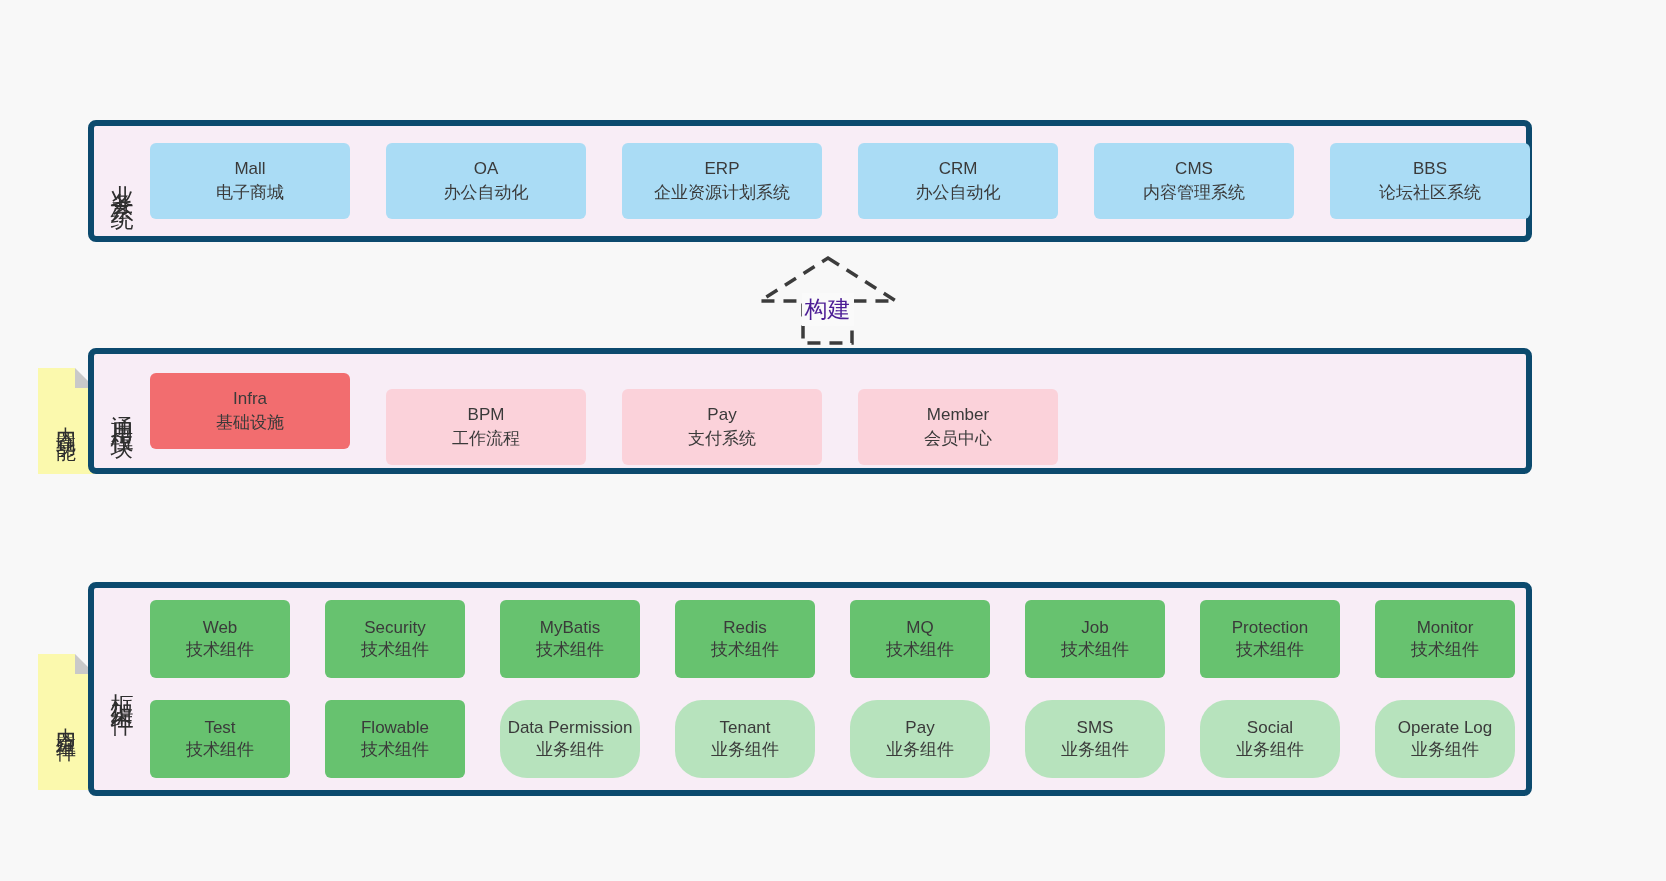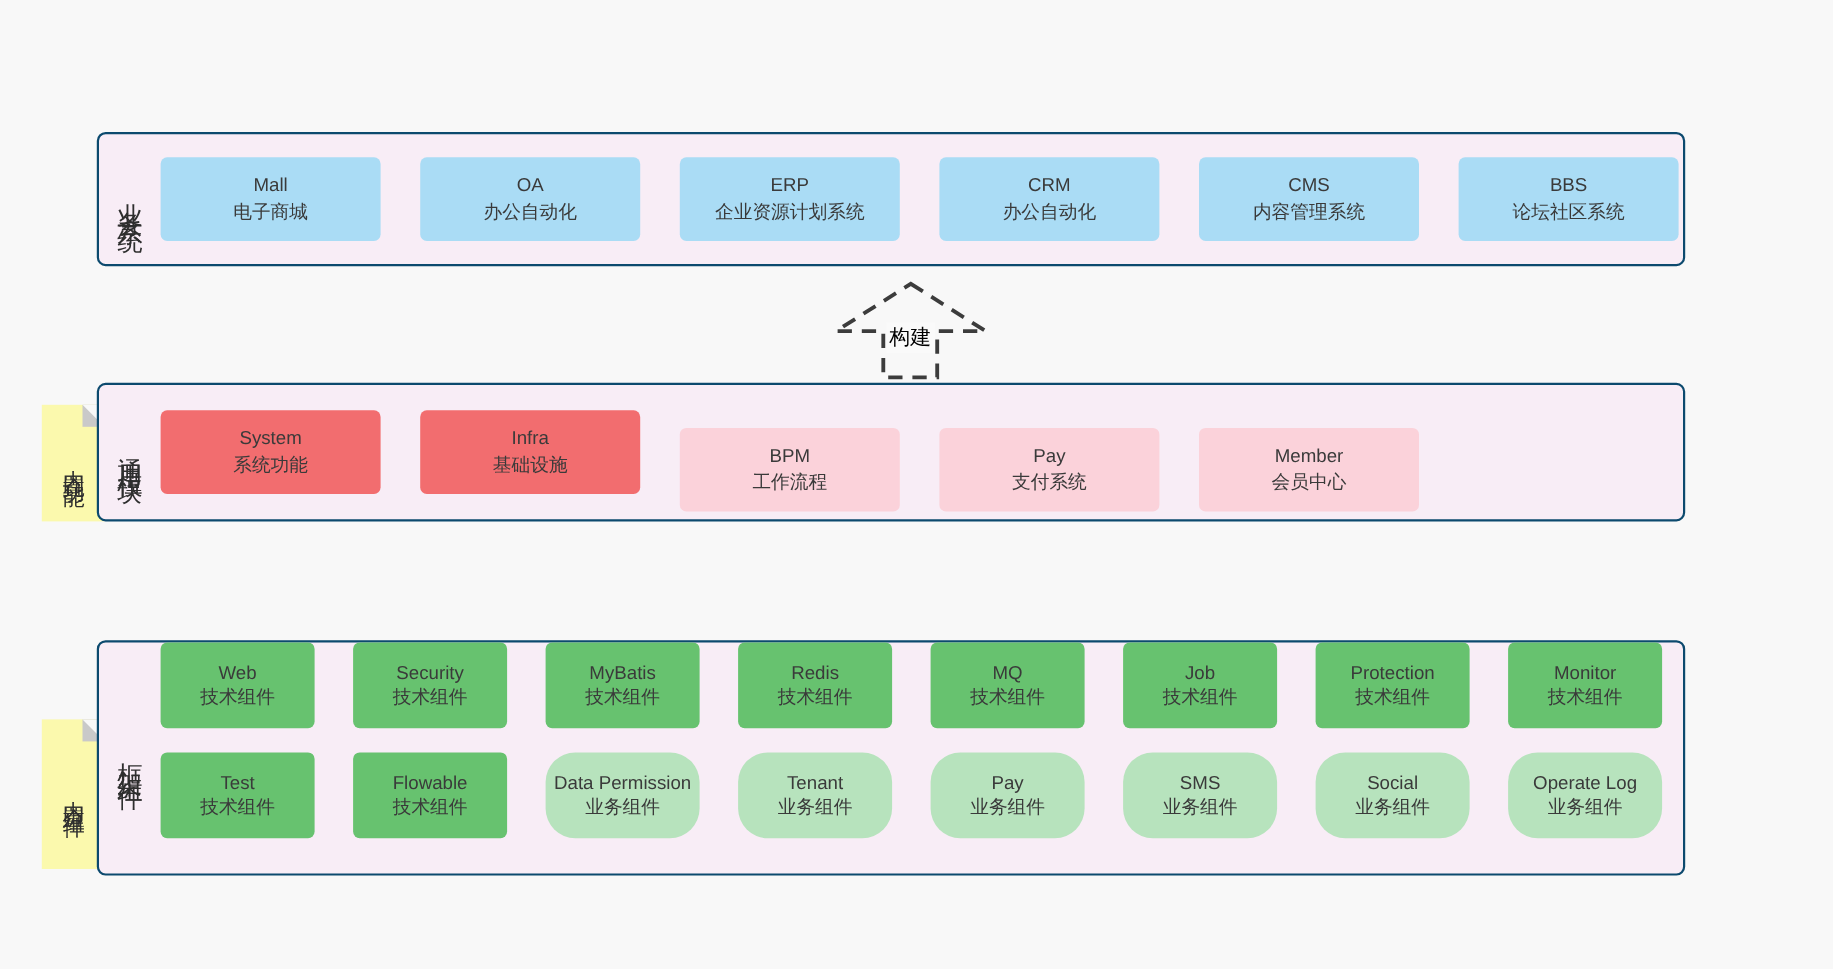--- a/index.html
+++ b/index.html
@@ -12,21 +12,21 @@
     color: #3a3a3a;
   }
   .canvas { position: absolute; inset: 0; }
 
   
   .container {
     position: absolute;
     left: 88px;
     width: 1444px;
     background: #f8edf6;
-    border: 2px solid #0c4a6e;
+    border: 6px solid #0c4a6e;
     border-radius: 8px;
     box-sizing: border-box;
     display: flex;
     z-index: 2;
   }
   #sec-business   { top: 120px; height: 122px; }
   #sec-modules    { top: 348px; height: 126px; }
   #sec-components { top: 582px; height: 214px; }
 
   .vlabel {
@@ -47,21 +47,21 @@
   .boxrow {
     flex: 1;
     display: flex;
     align-items: center;
     gap: 36px;
   }
   .gridrows {
     flex: 1;
     display: flex;
     flex-direction: column;
-    justify-content: flex-start;
+    justify-content: center;
     gap: 22px;
   }
   .crow { display: flex; gap: 35px; }
 
   .box {
     width: 200px; height: 76px;
     border-radius: 6px;
     display: flex;
     flex-direction: column;
     align-items: center;
@@ -125,22 +125,22 @@
     stroke: #3c3c3c;
     stroke-width: 3.5;
     stroke-dasharray: 13 9;
   }
   .arrow .alabel {
     position: absolute;
     left: 50%; top: 38px;
     transform: translateX(-50%);
     background: #fafafa;
     padding: 1px 3px;
-    font-size: 19px;
-    color: #000000;
+    font-size: 23px;
+    color: #4c1d95;
     white-space: nowrap;
   }
 </style>
 </head>
 <body>
 
 <div class="canvas">
 
   <div class="note" id="note-functions">
     <span>内置功能</span>
@@ -187,24 +187,20 @@
     </svg>
     <span class="alabel">构建</span>
   </div>
 
   <div class="container" id="sec-modules">
     <div class="vlabel">
       <span>通用模块</span>
     </div>
     <div class="boxrow">
       <div class="box red">
-        <span class="t">System</span>
-        <span class="s">系统功能</span>
-      </div>
-      <div class="box red">
         <span class="t">Infra</span>
         <span class="s">基础设施</span>
       </div>
       <div class="box pink">
         <span class="t">BPM</span>
         <span class="s">工作流程</span>
       </div>
       <div class="box pink">
         <span class="t">Pay</span>
         <span class="s">支付系统</span>

